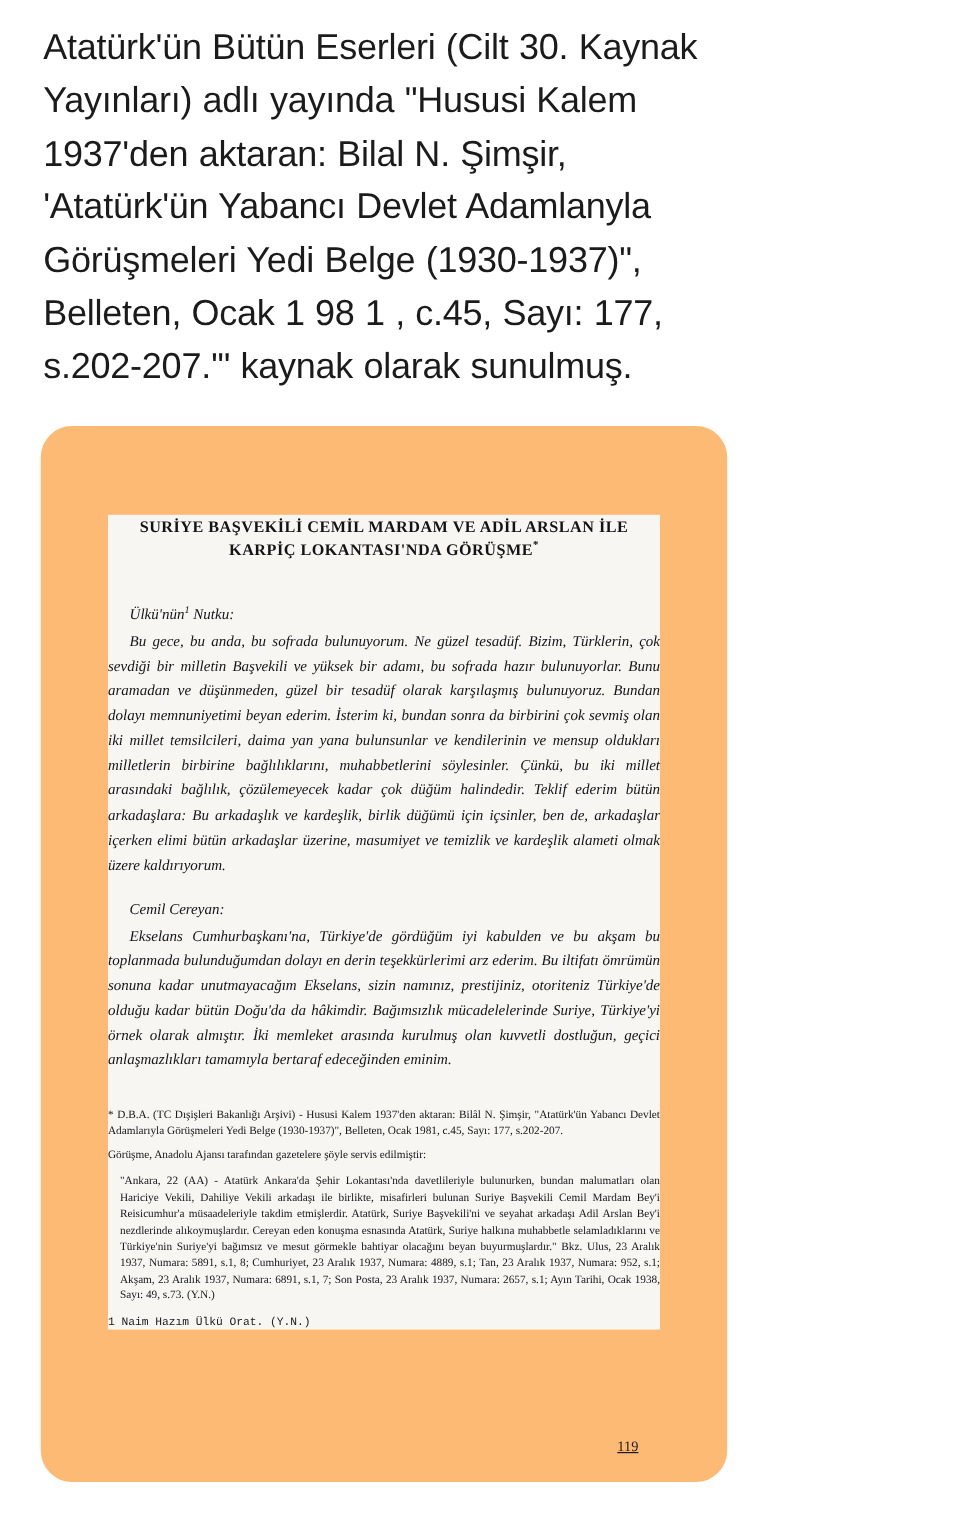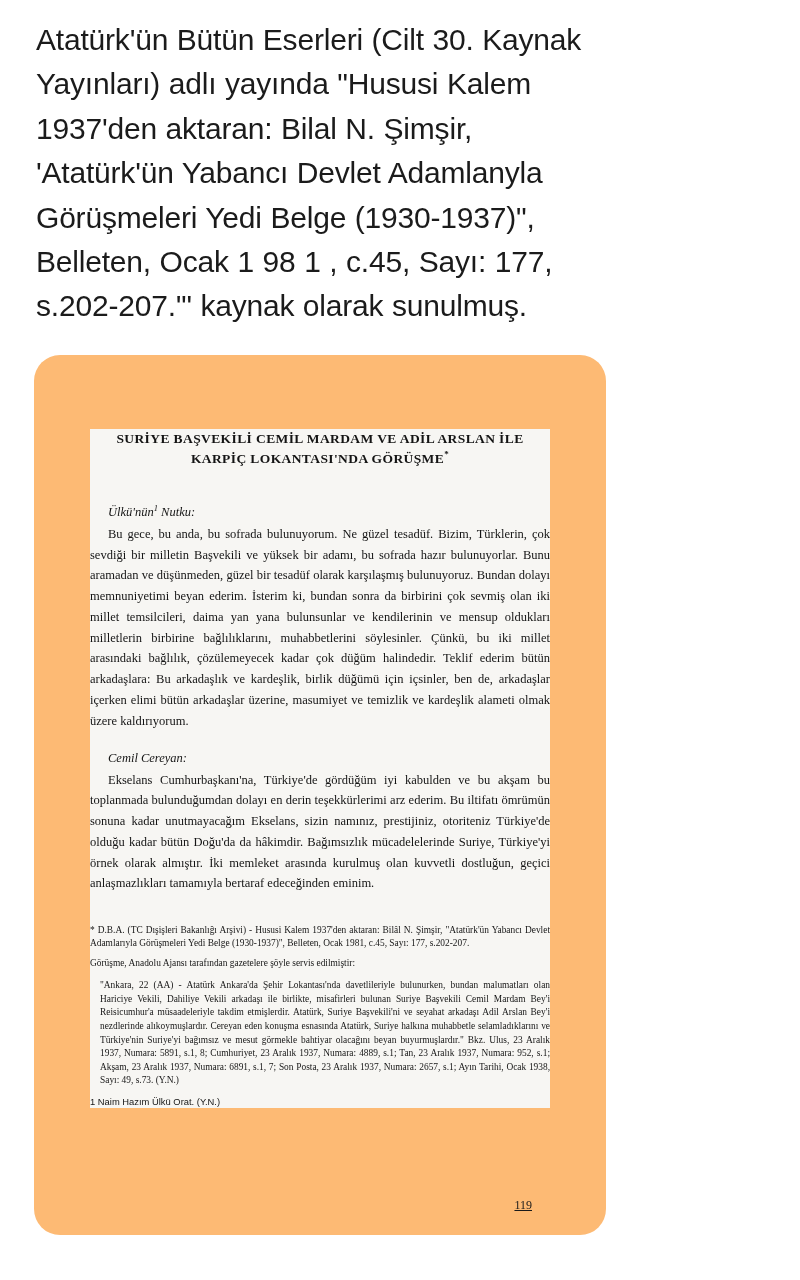--- a/index.html
+++ b/index.html
@@ -86,20 +86,21 @@
     font-style: italic;
     font-size: 12.5px;
     line-height: 1.62;
     margin: 0 0 1px 18px;
     color: #141414;
   }
   .speaker sup { font-size: 8.5px; vertical-align: super; }
 
   .para {
     font-family: "Liberation Serif", serif;
+    font-style: italic;
     font-size: 12.5px;
     line-height: 1.66;
     text-align: justify;
     text-justify: inter-word;
     margin: 0;
     color: #141414;
     text-indent: 18px;
   }
   .para.tight { text-indent: 18px; }
 
@@ -130,21 +131,21 @@
   .quote-block {
     font-family: "Liberation Serif", serif;
     font-size: 9.4px;
     line-height: 1.45;
     text-align: justify;
     color: #161616;
     margin: 9px 0 0 10px;
   }
 
   .footnote-last {
-    font-family: Liberation Sans, sans-serif;
+    font-family: Liberation Mono, monospace;
     font-size: 9.4px;
     line-height: 1.4;
     color: #161616;
     margin: 7px 0 0 0;
   }
 
   .page-number {
     position: absolute;
     right: 74px;
     bottom: 22px;

